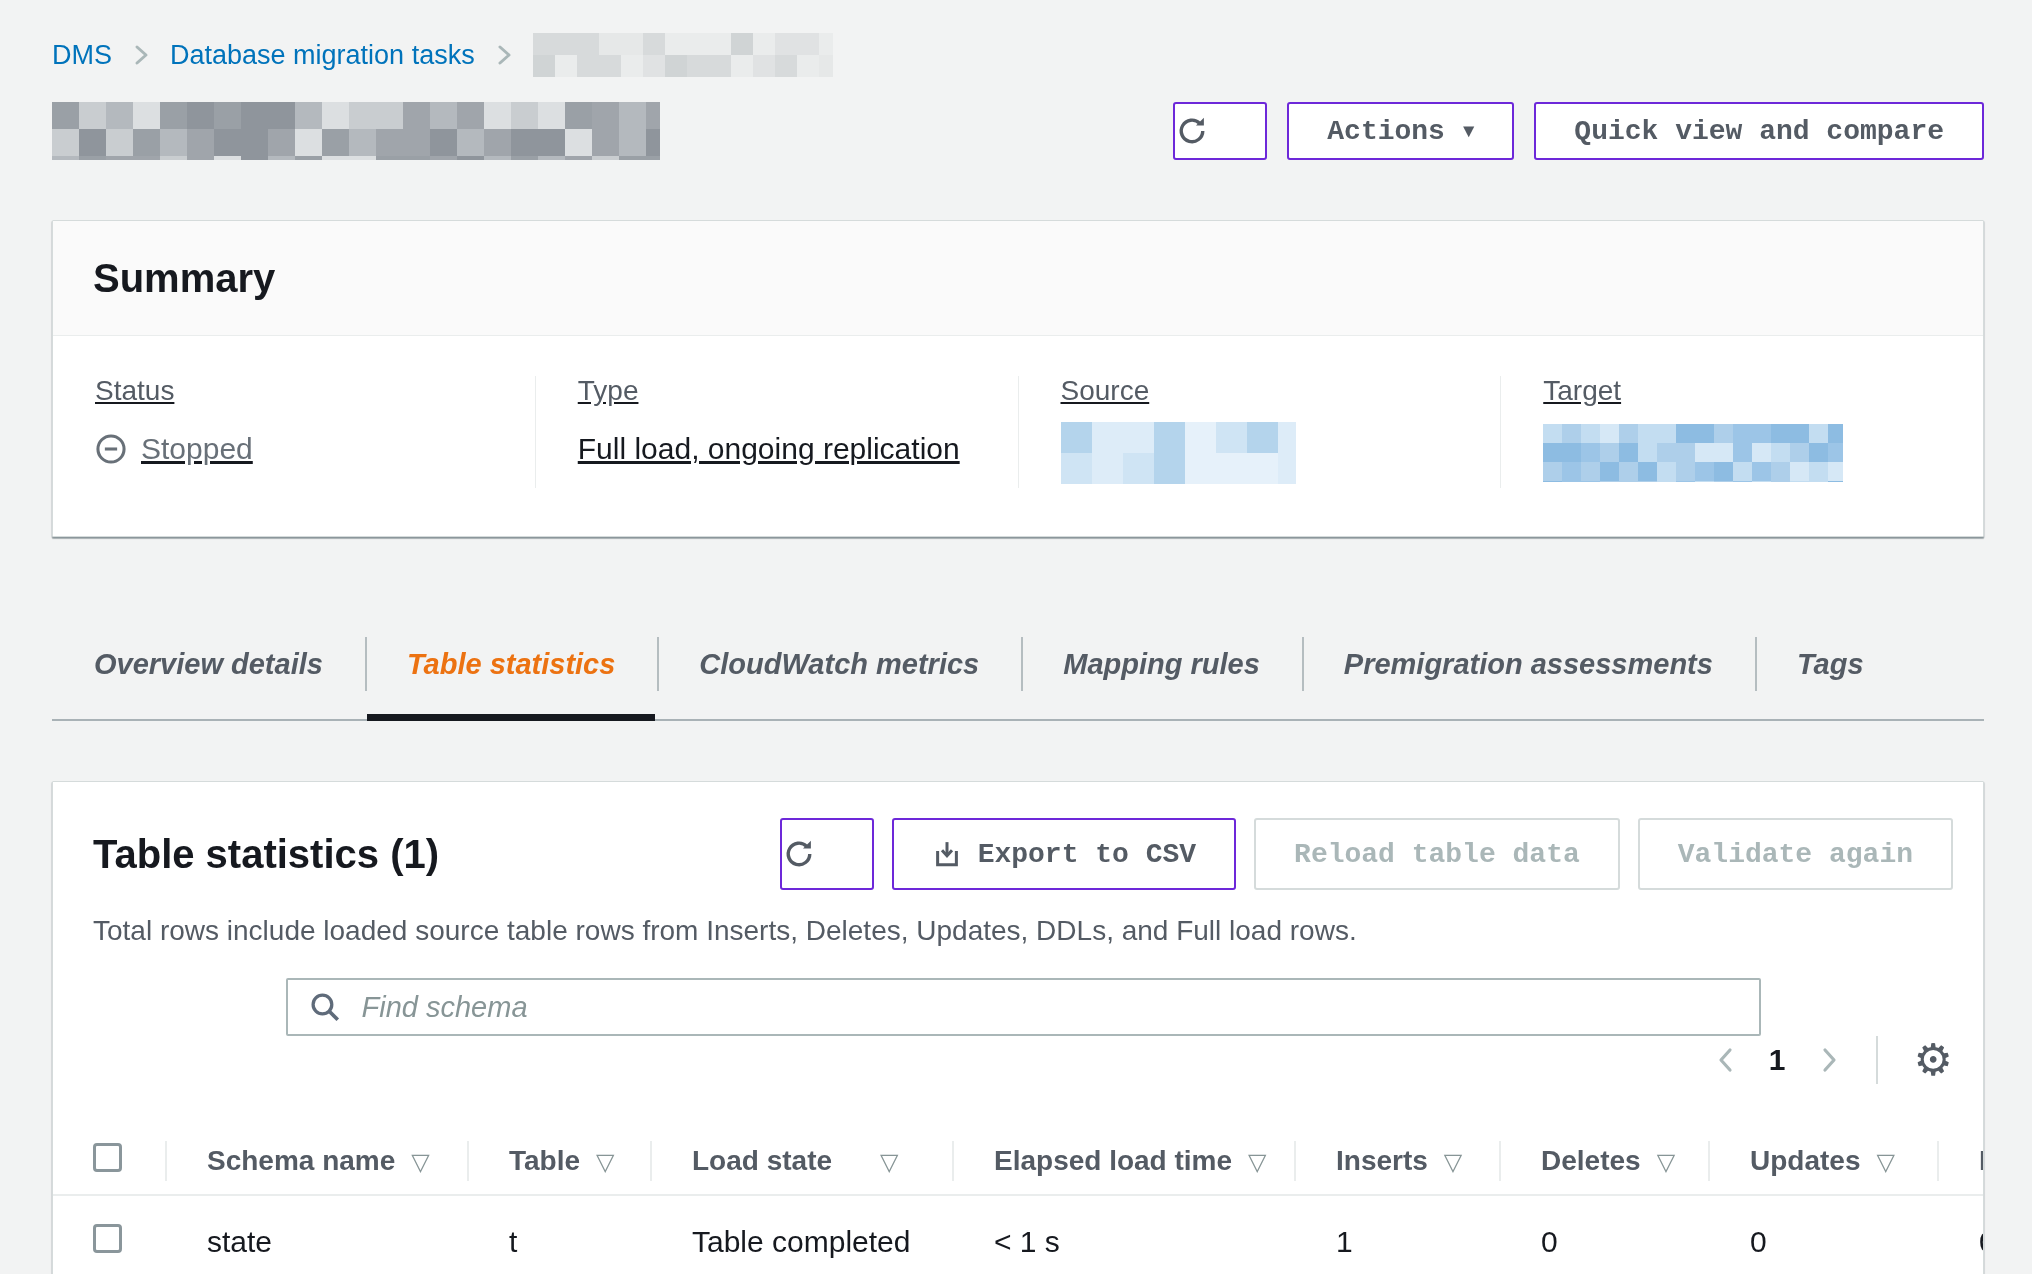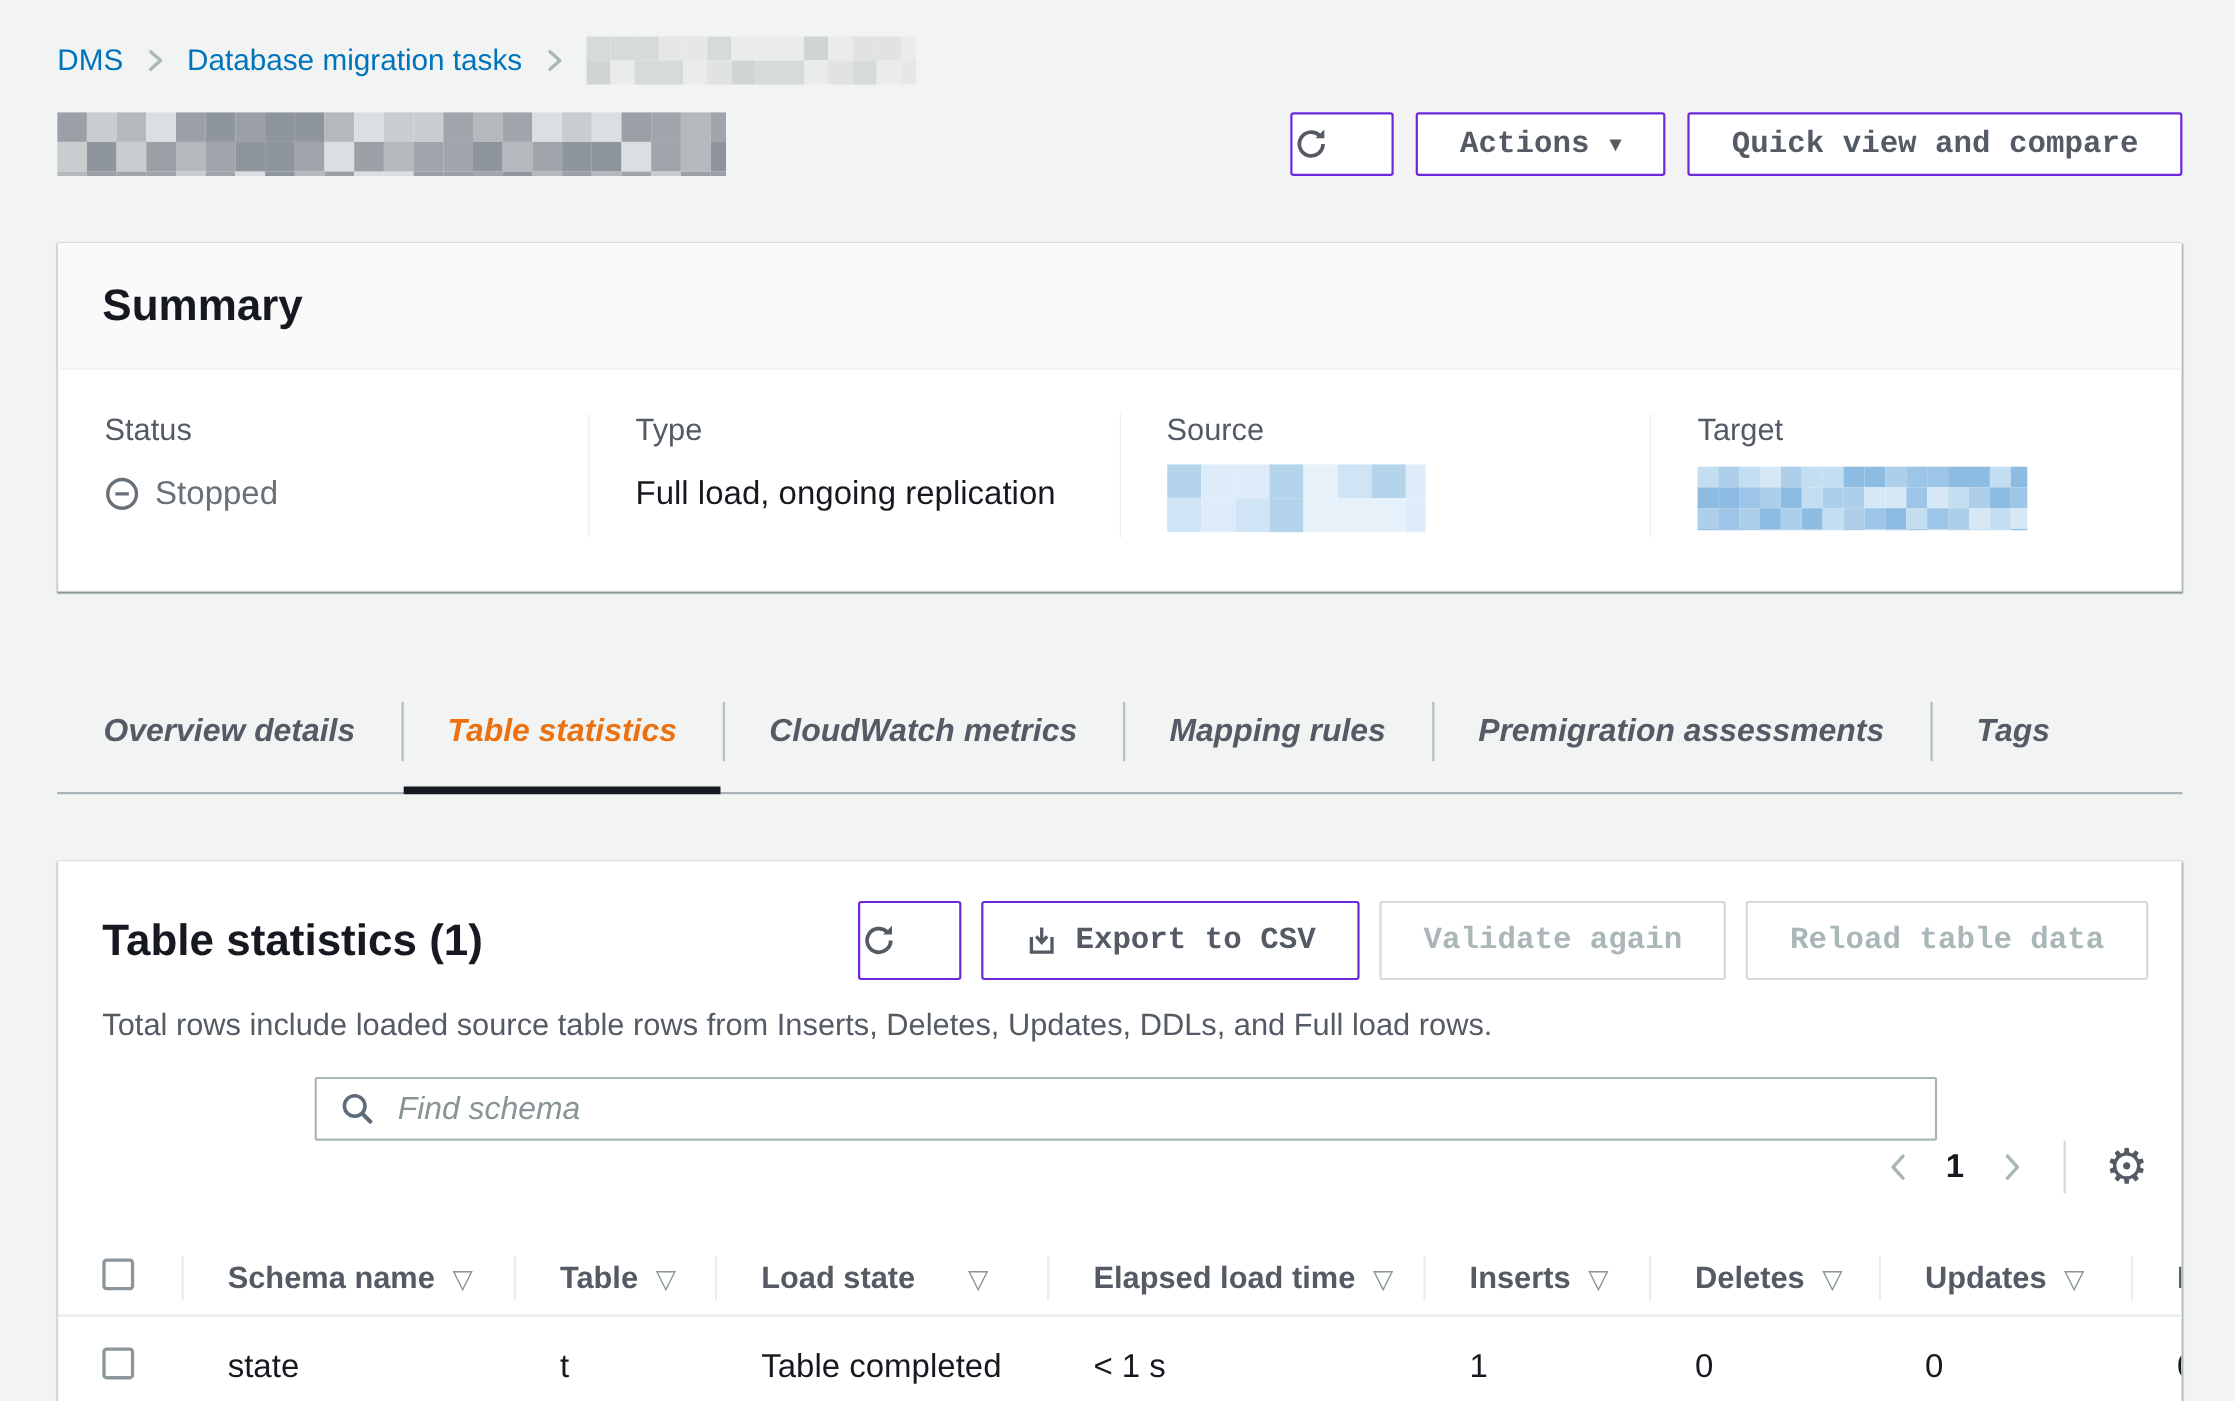--- a/index.html
+++ b/index.html
@@ -37,21 +37,21 @@
   
   .card{
     background:#fff;border:1px solid #d5dbdb;
     box-shadow:0 2px 1px 0 rgba(0,28,36,.3), 1px 1px 1px 0 rgba(0,28,36,.1), -1px 1px 1px 0 rgba(0,28,36,.1);
     border-radius:1px;
   }
   .summary-card{margin-top:60px;}
   .card-hd{background:#fafafa;border-bottom:1px solid #eaeded;padding:34px 40px;}
   .card-hd h2{margin:0;font-size:40px;line-height:46px;font-weight:bold;color:#16191f;}
 
-  .summary-body{display:flex;padding:40px 0 48px;}
+  .summary-body{display:flex;padding:40px 0 48px;text-decoration:underline;}
   .summary-col{flex:1;padding:0 42px;min-width:0;}
   .summary-col + .summary-col{border-left:1px solid #eaeded;}
   .field-label{font-size:28px;color:#545b64;line-height:30px;}
   .field-value{margin-top:26px;font-size:30px;color:#16191f;display:flex;align-items:center;gap:14px;line-height:34px;}
   .status-value{color:#687078;}
   .redact-source{width:235px;height:62px;margin-top:16px;}
   .redact-target{width:300px;height:58px;margin-top:18px;}
 
   
   .tabs{margin-top:96px;display:flex;border-bottom:2px solid #a9b2b6;}
@@ -288,24 +288,24 @@
           <span class="btn-ic">
             <svg width="30" height="30" viewBox="0 0 24 24">
               <path d="M4.5 9.5v11h15v-11" fill="none" stroke="#545b64" stroke-width="2.4"></path>
               <path d="M12 2.5v10" fill="none" stroke="#545b64" stroke-width="2.4"></path>
               <path d="M8 9l4 4.4L16 9" fill="none" stroke="#545b64" stroke-width="2.4"></path>
             </svg>
           </span>
           <span>Export to CSV</span>
         </button>
         <button class="btn btn-disabled">
-          <span>Validate again</span>
+          <span>Reload table data</span>
         </button>
         <button class="btn btn-disabled">
-          <span>Reload table data</span>
+          <span>Validate again</span>
         </button>
       </div>
     </div>
     <div class="tc-desc">Total rows include loaded source table rows from Inserts, Deletes, Updates, DDLs, and Full load rows.</div>
 
     <div class="tc-controls">
       <div class="search">
         <span class="search-ic">
           <svg width="34" height="34" viewBox="0 0 24 24">
             <circle cx="10.2" cy="10.2" r="6.6" fill="none" stroke="#5f6b7a" stroke-width="2.3"></circle>

